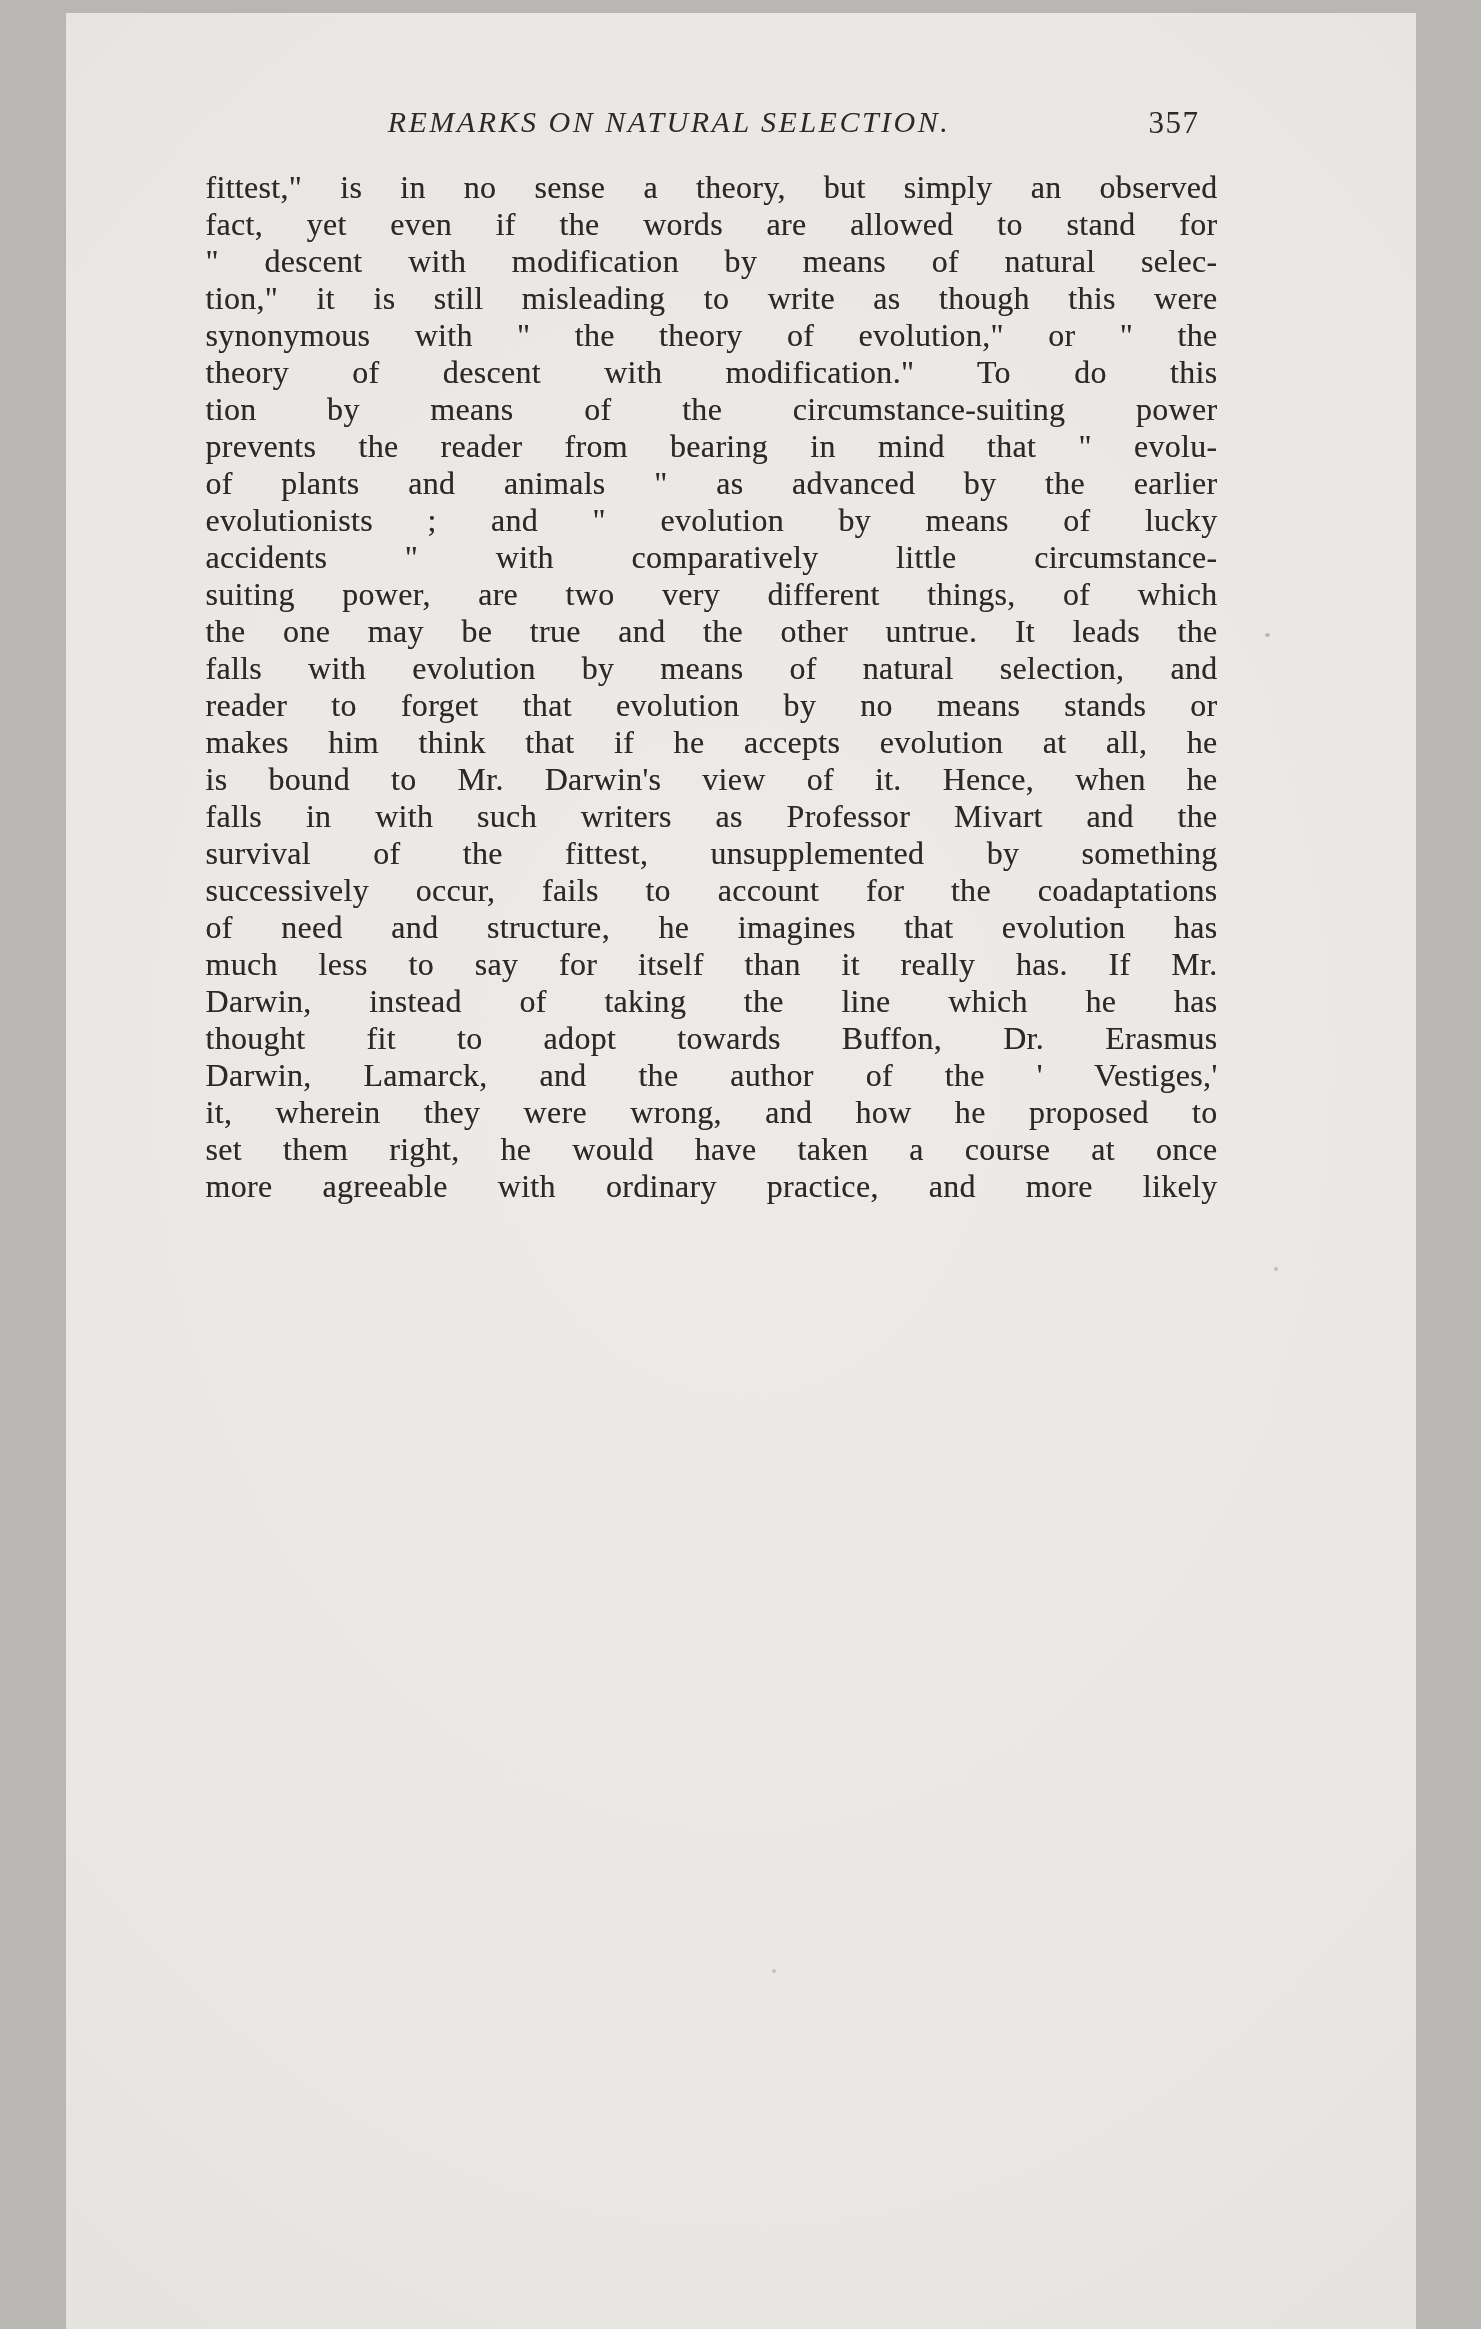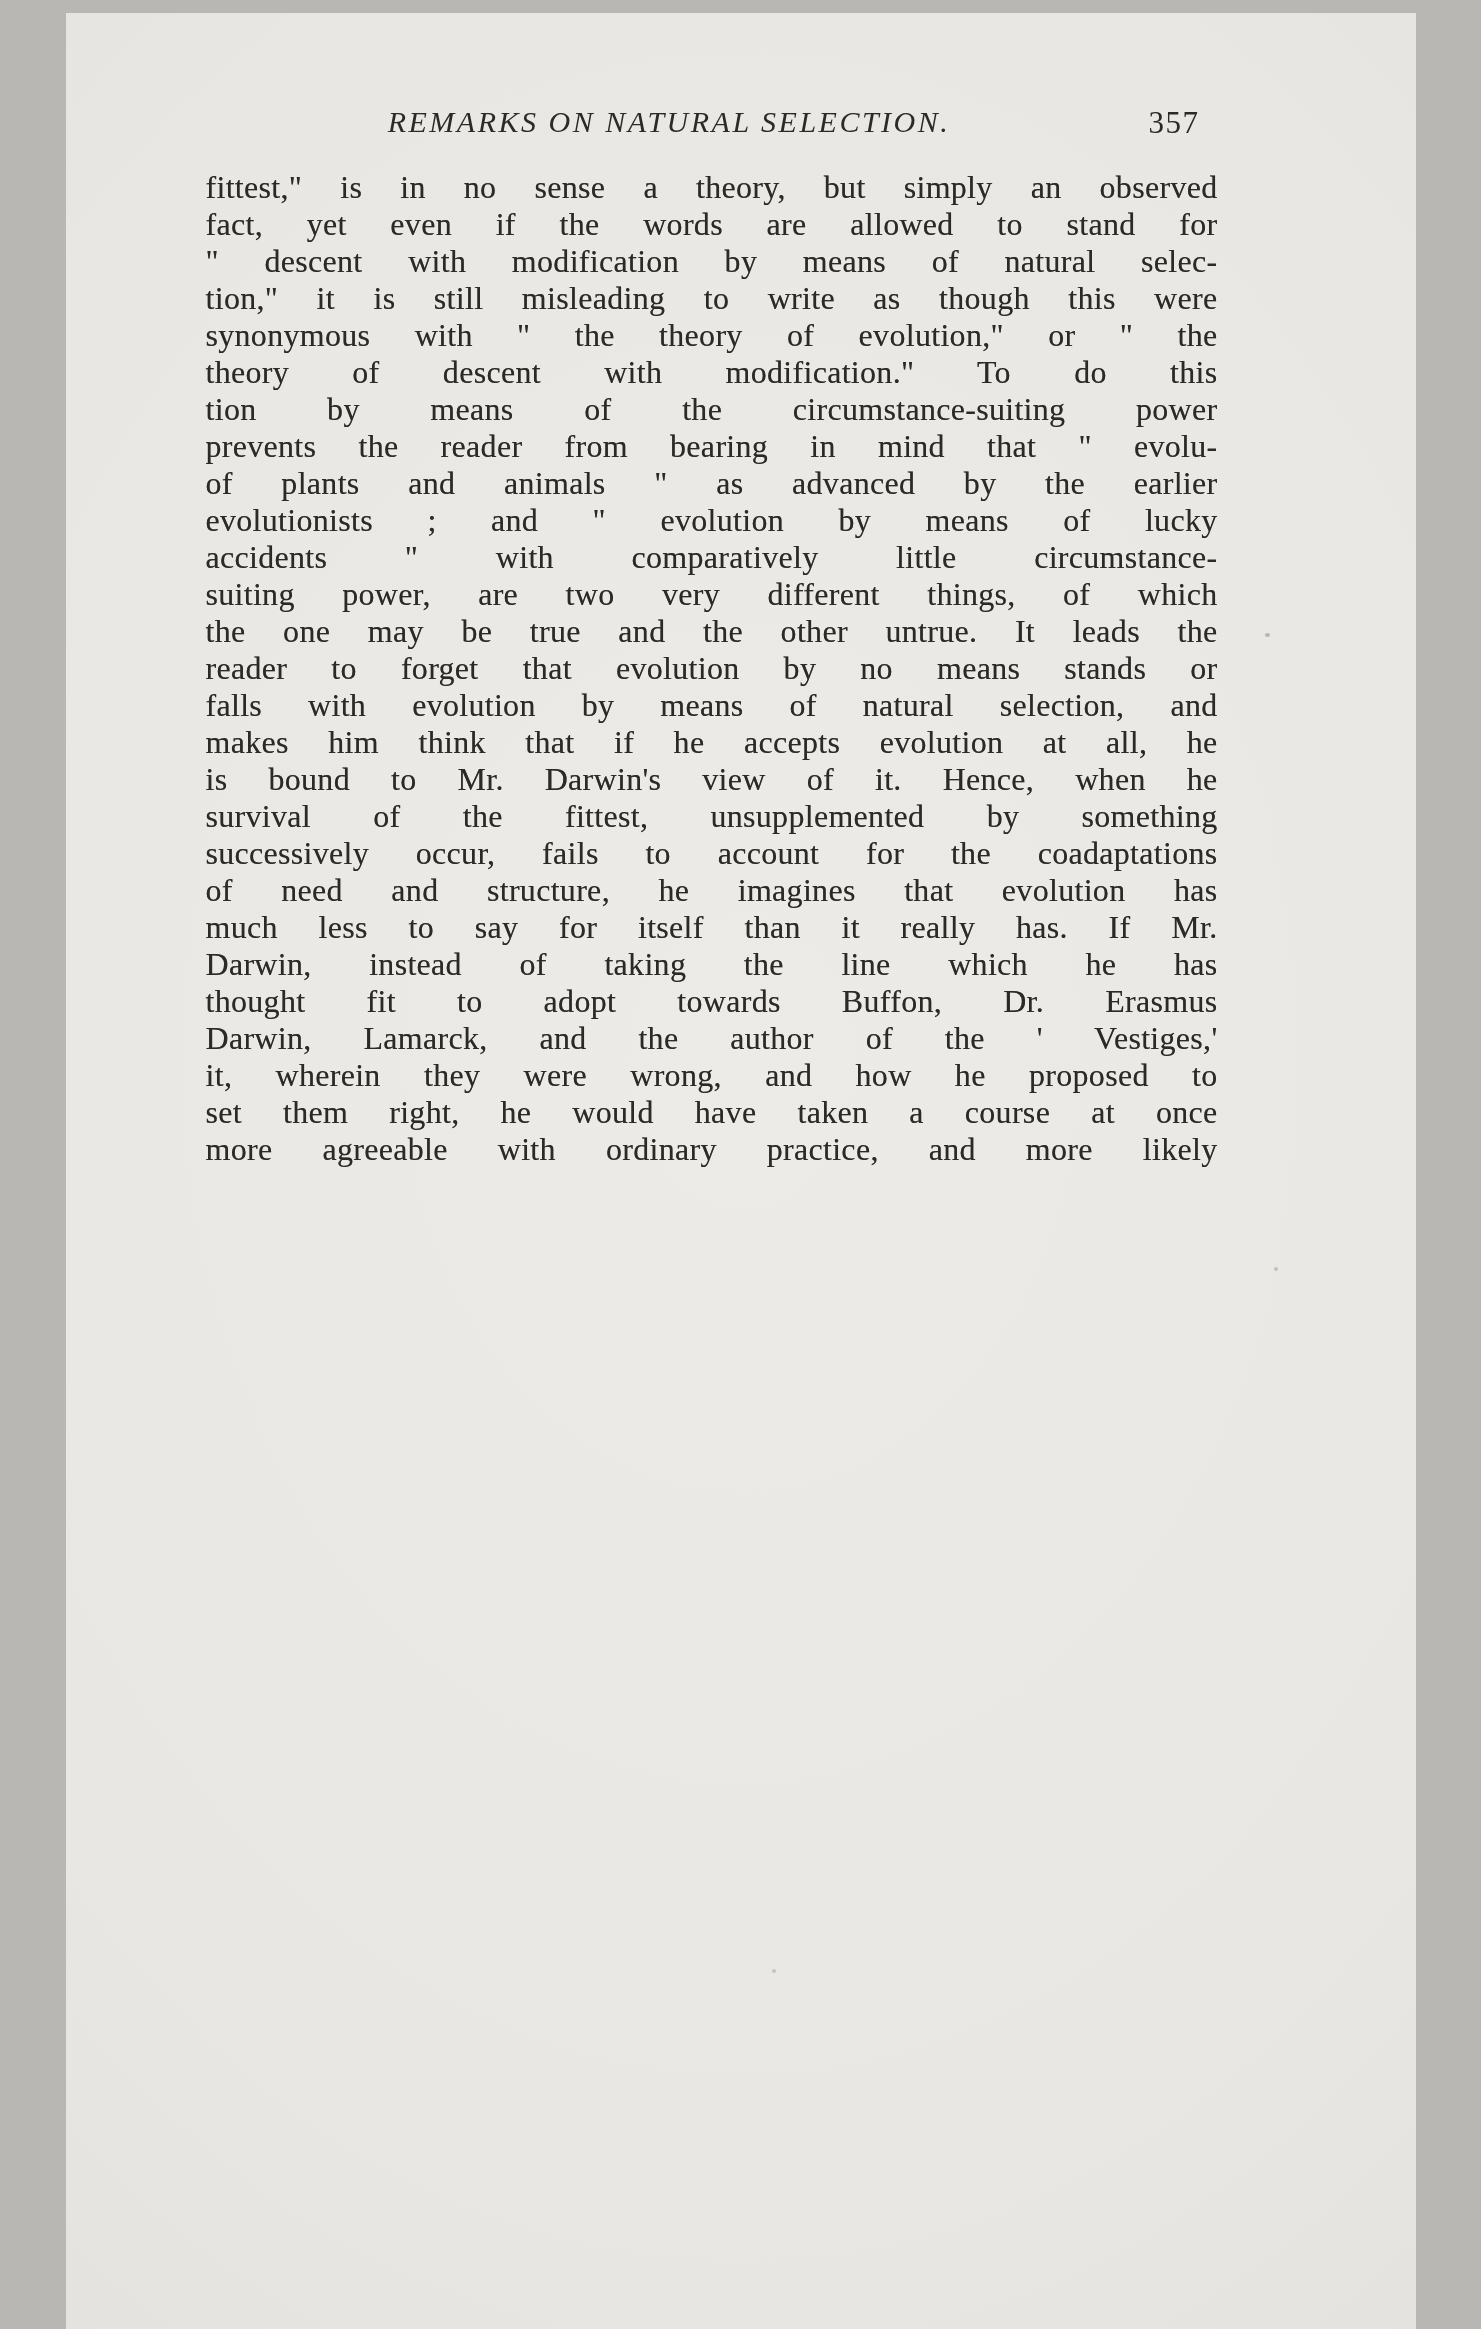--- a/index.html
+++ b/index.html
@@ -86,24 +86,25 @@
       <div class="line">tion," it is still misleading to write as though this were</div>
       <div class="line">synonymous with " the theory of evolution," or " the</div>
       <div class="line">theory of descent with modification." To do this</div>
       <div class="line">tion by means of the circumstance-suiting power</div>
       <div class="line">prevents the reader from bearing in mind that " evolu-</div>
       <div class="line">of plants and animals " as advanced by the earlier</div>
       <div class="line">evolutionists ; and " evolution by means of lucky</div>
       <div class="line">accidents " with comparatively little circumstance-</div>
       <div class="line">suiting power, are two very different things, of which</div>
       <div class="line">the one may be true and the other untrue. It leads the</div>
+      <div class="line">falls with evolution by means of natural selection, and</div>
       <div class="line">reader to forget that evolution by no means stands or</div>
-      <div class="line">falls with evolution by means of natural selection, and</div>
       <div class="line">makes him think that if he accepts evolution at all, he</div>
       <div class="line">is bound to Mr. Darwin's view of it. Hence, when he</div>
+      <div class="line">falls in with such writers as Professor Mivart and the</div>
       <div class="line">survival of the fittest, unsupplemented by something</div>
       <div class="line">successively occur, fails to account for the coadaptations</div>
       <div class="line">of need and structure, he imagines that evolution has</div>
       <div class="line">much less to say for itself than it really has. If Mr.</div>
       <div class="line">Darwin, instead of taking the line which he has</div>
       <div class="line">thought fit to adopt towards Buffon, Dr. Erasmus</div>
       <div class="line">Darwin, Lamarck, and the author of the ' Vestiges,'</div>
       <div class="line">it, wherein they were wrong, and how he proposed to</div>
       <div class="line">set them right, he would have taken a course at once</div>
       <div class="line">more agreeable with ordinary practice, and more likely</div>

